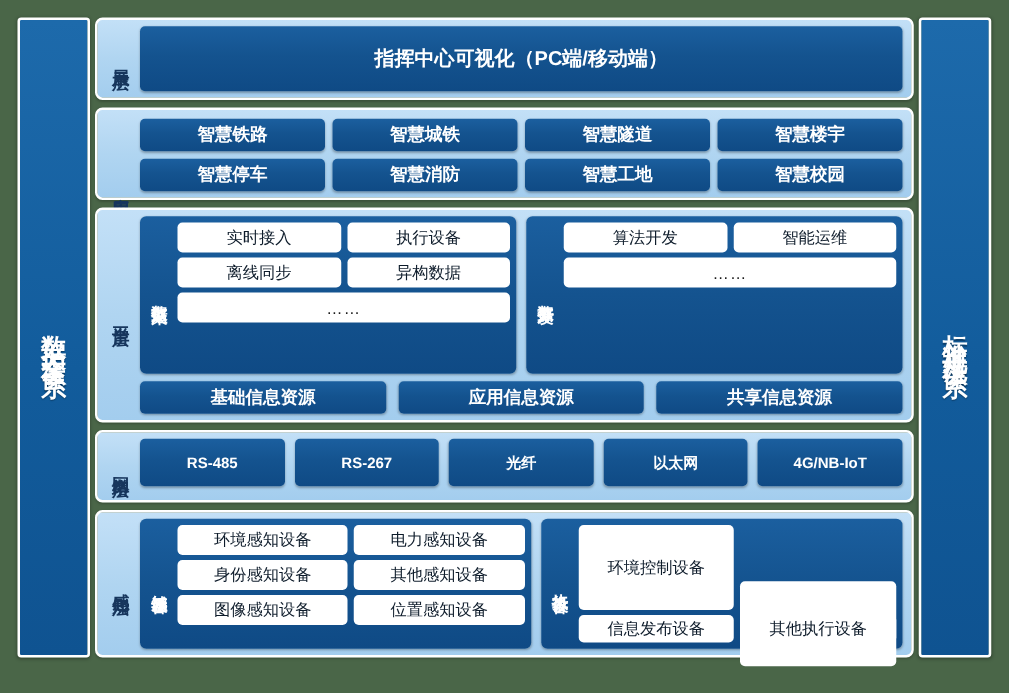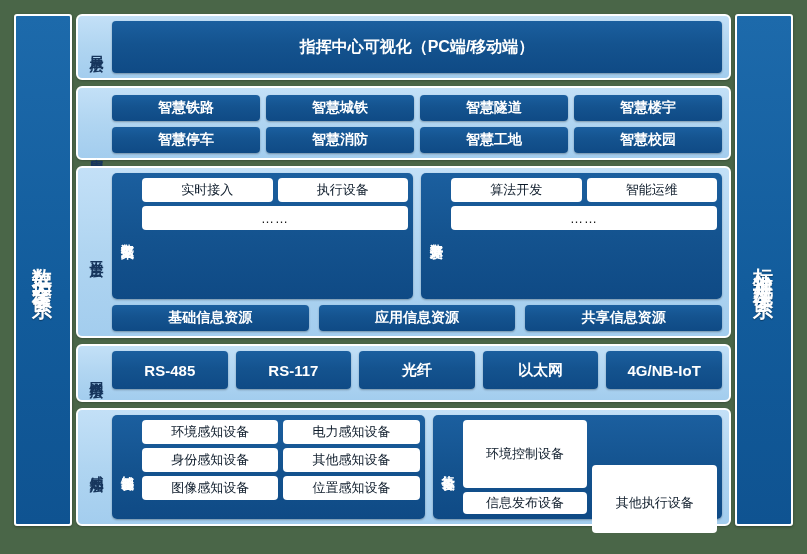--- a/index.html
+++ b/index.html
@@ -120,21 +120,21 @@
     white-space:nowrap;
   }
   .wbox.full{flex:1 1 100%;}
   .wbox.dots{letter-spacing:1px;font-size:13px;color:#1a1a1a;}
 
   .res-row{display:grid;grid-template-columns:repeat(3,1fr);gap:10px;}
   .res-row .chip{height:26px;font-size:14px;}
 
   
   .net-row{display:grid;grid-template-columns:repeat(5,1fr);gap:8px;}
-  .net-row .chip{height:38px;font-size:15px;}
+  .net-row .chip{height:38px;font-size:12px;}
 
   
   .sense-top{display:flex;gap:8px;flex:1 1 auto;min-height:0;}
   .sense-left{flex:1 1 52%;}
   .sense-right{flex:1 1 48%;}
 </style>
 </head>
 <body>
 
 <div id="root">
@@ -175,20 +175,24 @@
         <div class="platform-top">
 
           <div class="group">
             <div class="group-label">数据汇聚</div>
             <div class="group-items">
               <div class="group-row">
                 <div class="wbox">实时接入</div>
                 <div class="wbox">执行设备</div>
               </div>
               <div class="group-row">
+                <div class="wbox">离线同步</div>
+                <div class="wbox">异构数据</div>
+              </div>
+              <div class="group-row">
                 <div class="wbox full dots">……</div>
               </div>
             </div>
           </div>
 
           <div class="group">
             <div class="group-label">数据开发</div>
             <div class="group-items">
               <div class="group-row">
                 <div class="wbox">算法开发</div>
@@ -209,21 +213,21 @@
         </div>
 
       </div>
     </div>
 
     <div class="layer" style="flex:0 0 58px;">
       <div class="layer-label">网络层</div>
       <div class="layer-body">
         <div class="net-row" style="flex:1 1 auto;">
           <div class="chip">RS-485</div>
-          <div class="chip">RS-117</div>
+          <div class="chip">RS-267</div>
           <div class="chip">光纤</div>
           <div class="chip">以太网</div>
           <div class="chip">4G/NB-IoT</div>
         </div>
       </div>
     </div>
 
     <div class="layer" style="flex:0 0 118px;">
       <div class="layer-label">感知层</div>
       <div class="layer-body">

